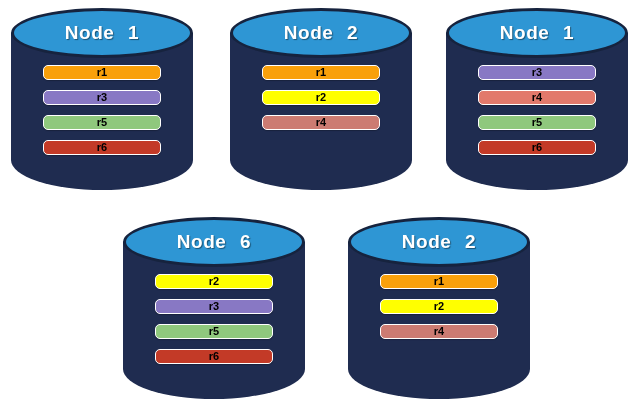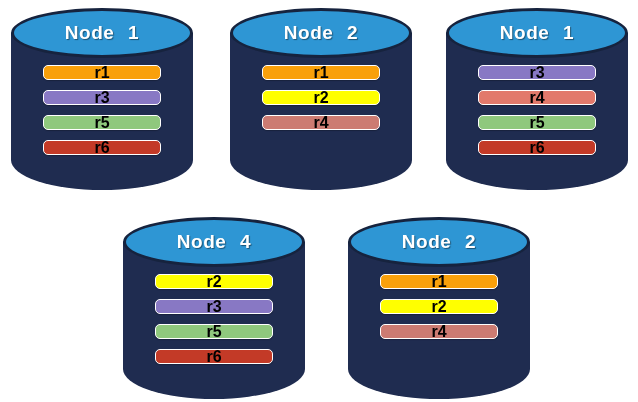--- a/index.html
+++ b/index.html
@@ -68,21 +68,21 @@
     margin-bottom: 10px;
     border: 1px solid var(--bar-border, #ffffff);
     border-radius: 5px;
     display: flex;
     align-items: center;
     justify-content: center;
     box-shadow: 0 1px 1px rgba(0,0,0,0.25);
   }
   .bar span {
     color: var(--bar-text, #000000);
-    font-size: 16px;
+    font-size: 11px;
     font-weight: bold;
     line-height: 13px;
     text-align: right;
   }
 </style>
 </head>
 <body>
 
 <div class="canvas">
     <div class="cylinder pos1">
@@ -138,21 +138,21 @@
           <span>r5</span>
         </div>
         <div class="bar" style="background: rgb(195, 58, 39);">
           <span>r6</span>
         </div>
       </div>
     </div>
     <div class="cylinder pos4">
       <div class="cyl-body"></div>
       <div class="cyl-top">
-        <span class="node-label">Node 4</span>
+        <span class="node-label">Node 6</span>
       </div>
       <div class="bars">
         <div class="bar" style="background: rgb(255, 255, 0);">
           <span>r2</span>
         </div>
         <div class="bar" style="background: rgb(136, 120, 196);">
           <span>r3</span>
         </div>
         <div class="bar" style="background: rgb(143, 200, 125);">
           <span>r5</span>

